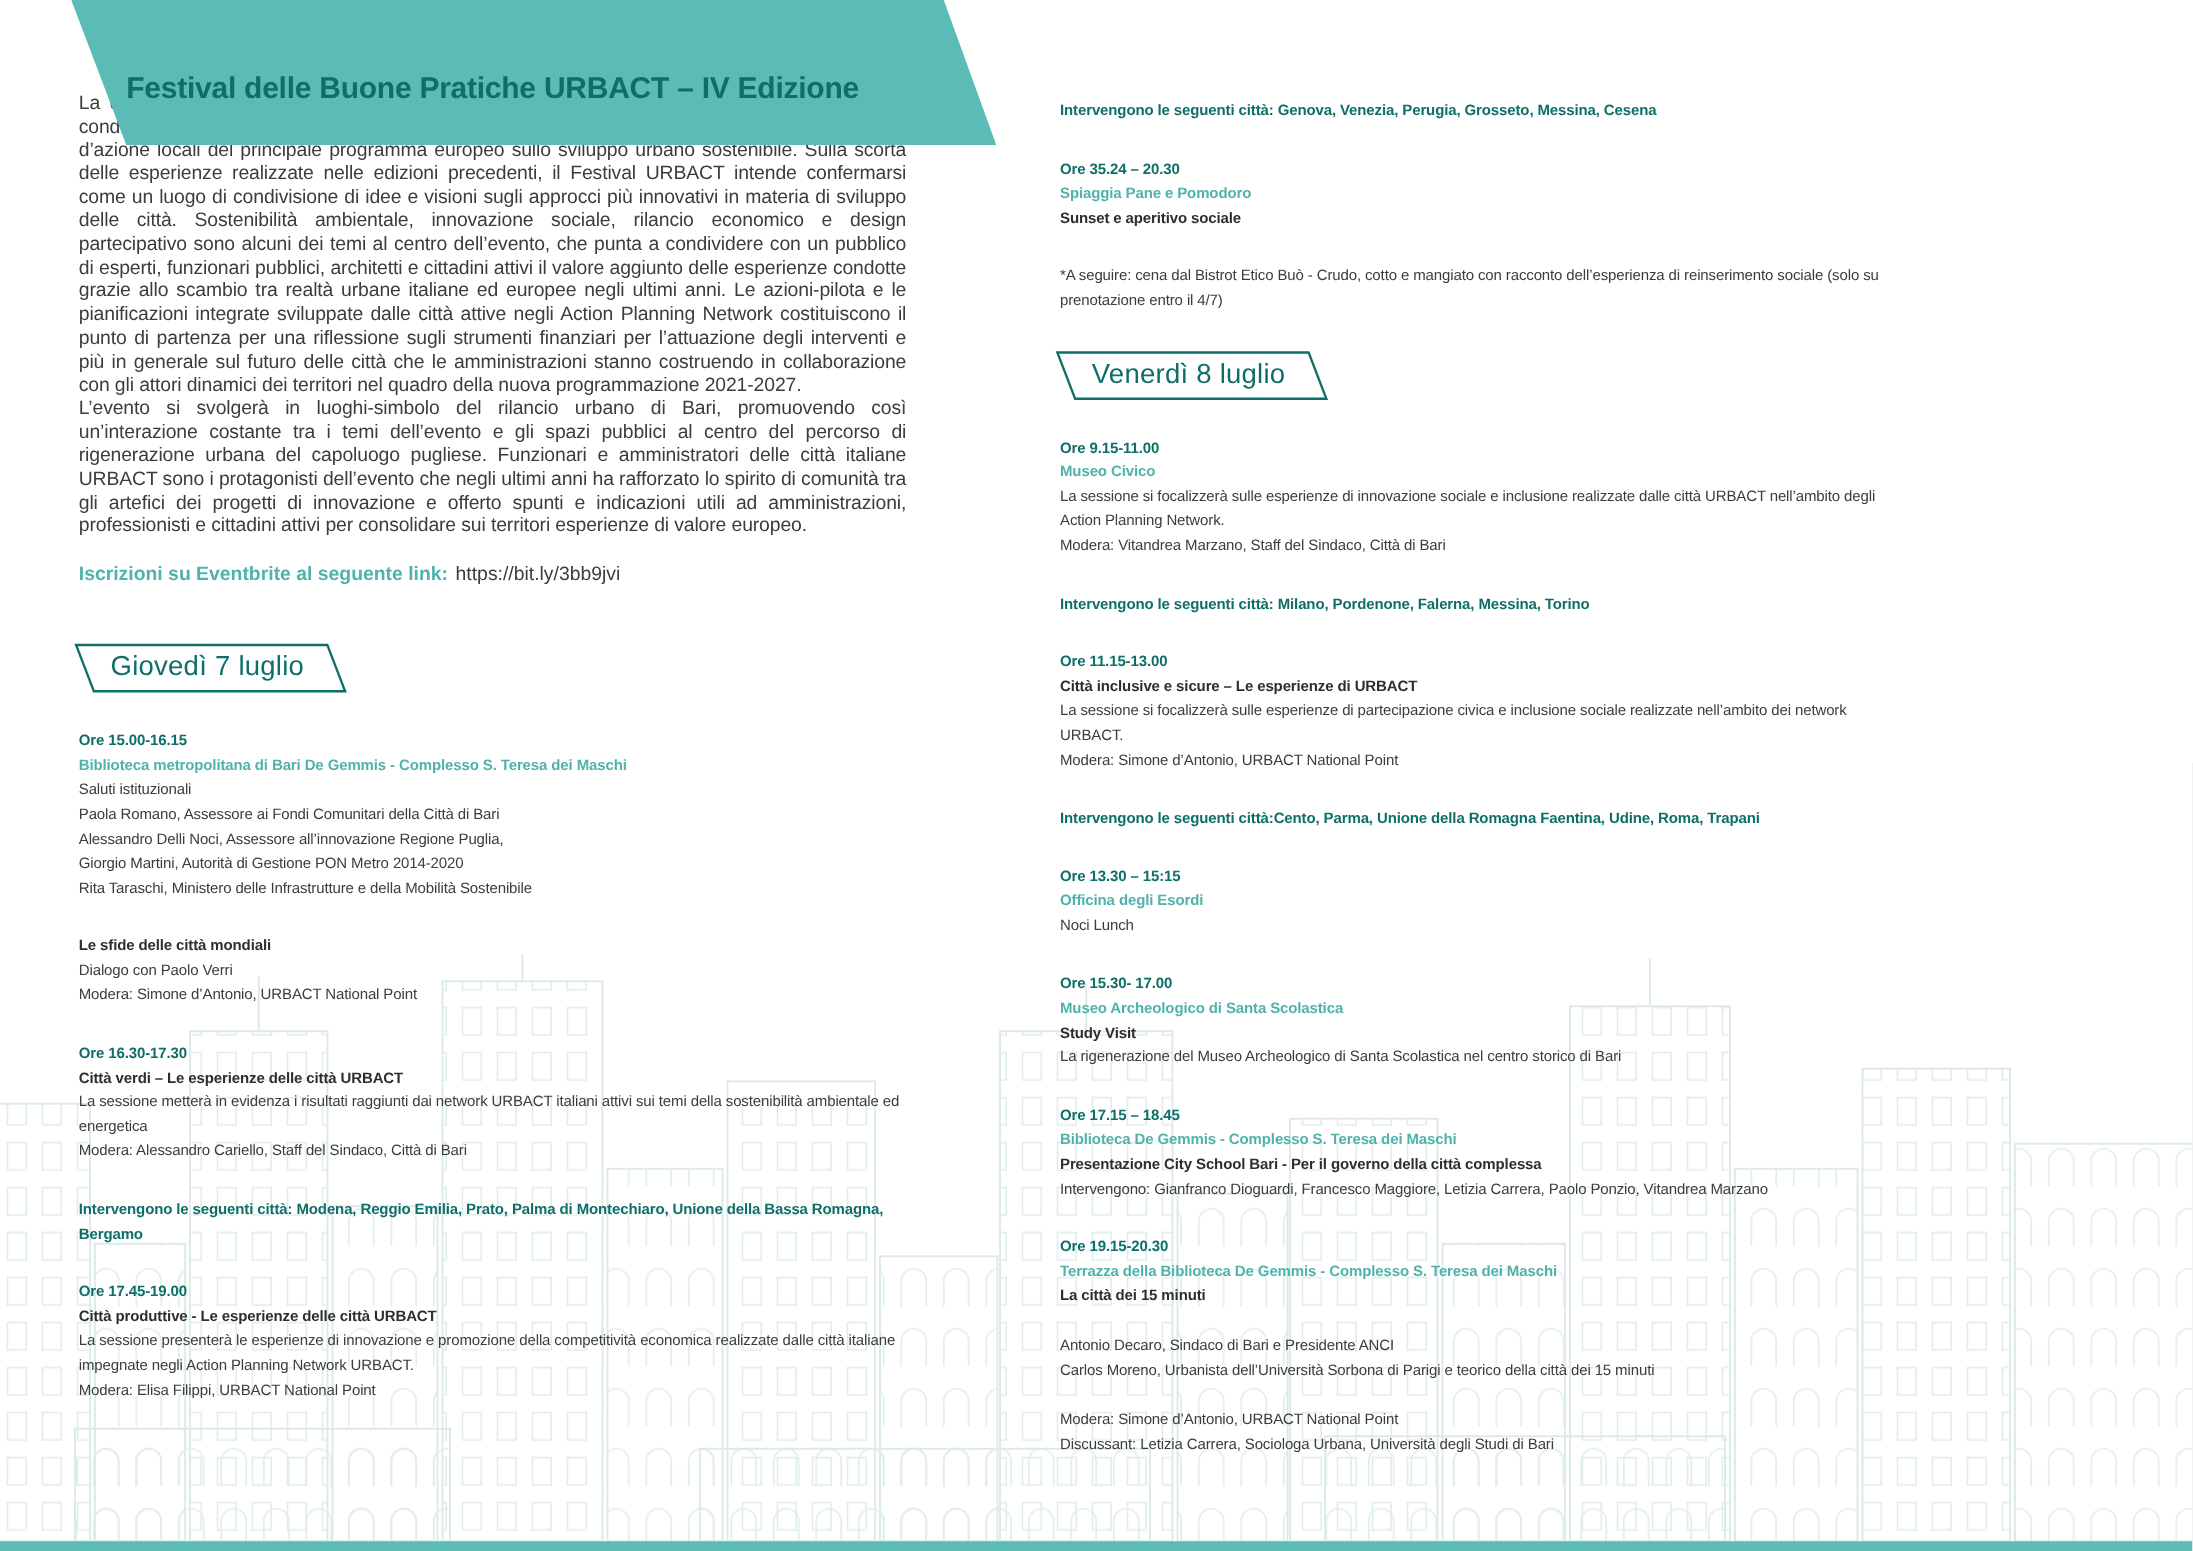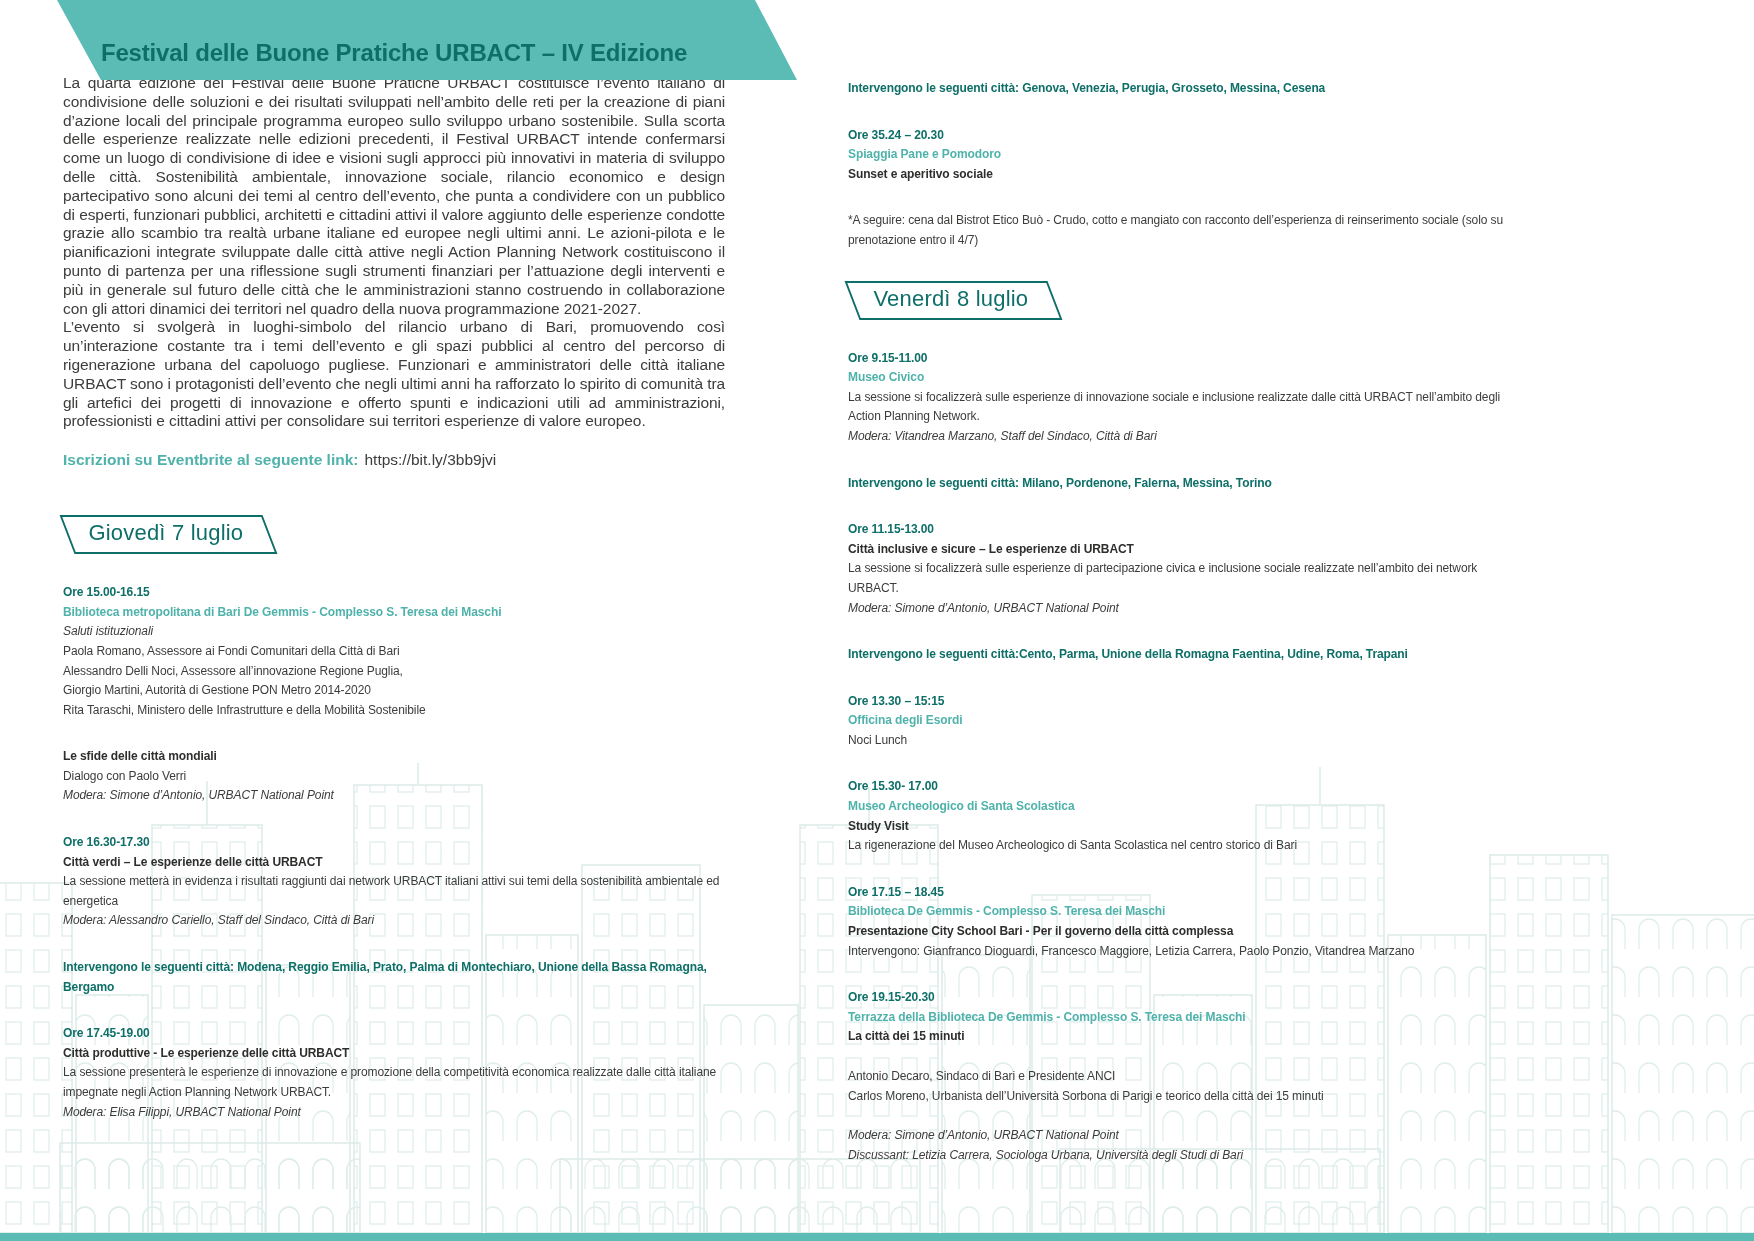--- a/index.html
+++ b/index.html
@@ -11,21 +11,21 @@
     --sky:#D6E8E5;
   }
   html,body{margin:0;padding:0;background:#e8e8e8;}
   .page{
     position:relative;width:1754px;height:1241px;background:#ffffff;
     overflow:hidden;font-family:"Liberation Sans",sans-serif;color:var(--body);
   }
   .skyline{position:absolute;left:0;bottom:8px;width:1754px;height:470px;z-index:0;opacity:.75;}
   .footer-bar{position:absolute;left:0;bottom:0;width:100%;height:8px;background:var(--teal);z-index:2;}
   .banner{
-    position:absolute;left:55px;top:0;width:744px;height:80px;background:var(--teal);
+    position:absolute;left:55px;top:0;width:744px;height:116px;background:var(--teal);
     clip-path:polygon(2px 0,700px 0,742px 100%,46px 100%);z-index:3;
     display:flex;align-items:center;padding-top:26px;box-sizing:border-box;
   }
   .banner-title{
     margin-left:46px;font-size:24px;font-weight:700;letter-spacing:-0.2px;color:var(--dark-teal);
   }
   .col{position:absolute;top:0;z-index:1;}
   .col-left{left:63px;width:662px;padding-top:74px;}
   .col-right{left:848px;width:665px;padding-top:52px;}
   .para{font-size:15.5px;line-height:18.8px;text-align:justify;letter-spacing:-0.1px;}
@@ -36,21 +36,21 @@
     display:inline-block;margin:46px 0 2px 4px;border:2px solid var(--dark-teal);
     transform:skewX(21deg);padding:3px 24px 6px 20px;background:transparent;
   }
   .col-right .day-badge{margin-top:30px;}
   .day-badge-inner{display:inline-block;transform:skewX(-21deg);font-size:22px;color:var(--dark-teal);letter-spacing:0.2px;}
   .event-block{margin-top:27px;}
   .line{font-size:12px;line-height:19.6px;letter-spacing:-0.1px;}
   .line.time{color:var(--dark-teal);font-weight:700;}
   .line.venue{color:var(--light-teal);font-weight:700;}
   .line.title{color:var(--title-dark);font-weight:700;}
-  .line.italic{font-style:italic;}
+  .line.italic{}
   .line.cities{color:var(--dark-teal);font-weight:700;}
   .gap-before{margin-top:20px;}
 </style>
 </head>
 <body>
 
 <div class="page">
 
   <svg class="skyline" viewBox="0 0 1754 470" preserveAspectRatio="none" aria-hidden="true">
     <defs>

